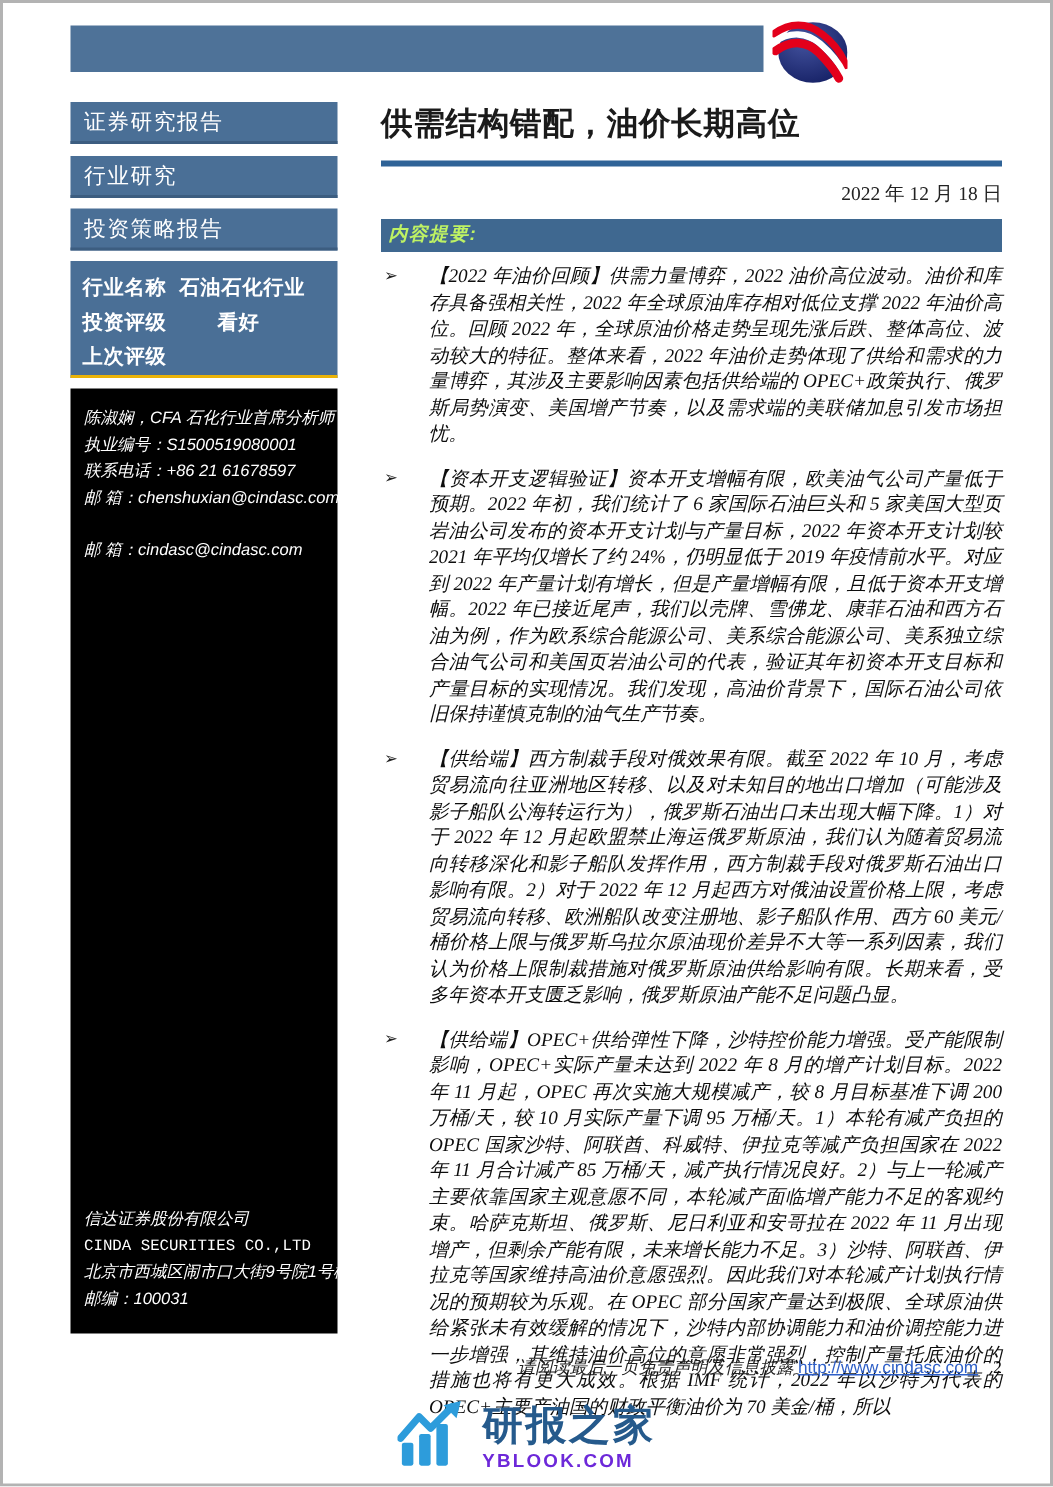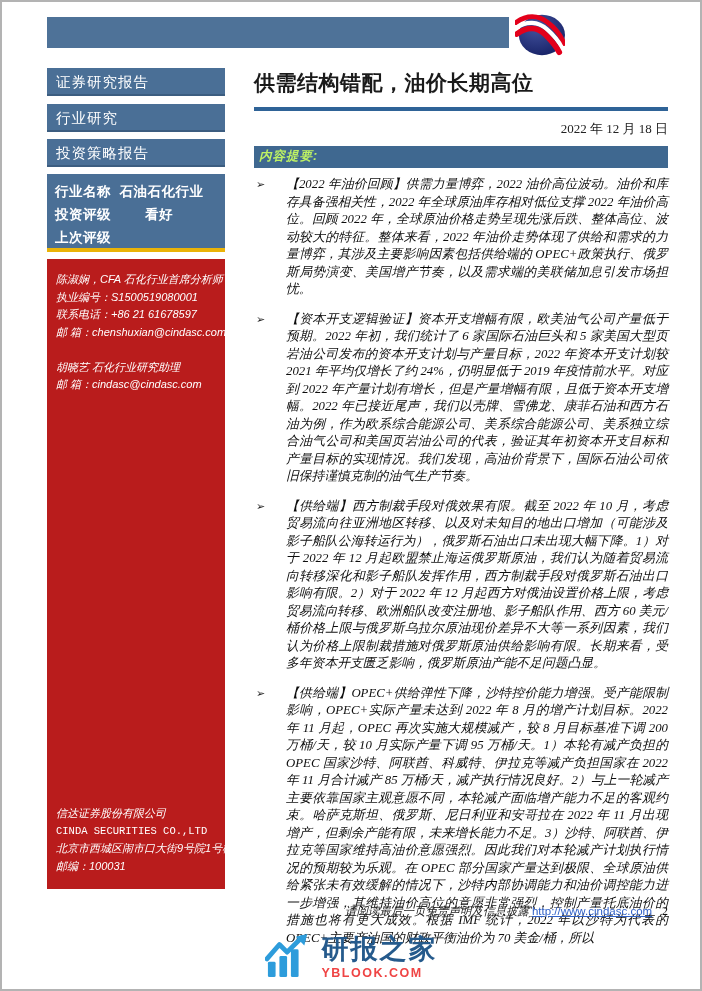--- a/index.html
+++ b/index.html
@@ -15,23 +15,23 @@
   .logo-text{display:flex;flex-direction:column;line-height:1;}
   .logo-cn{font-size:23px;font-weight:700;color:#2c3f9e;letter-spacing:3px;white-space:nowrap;}
   .logo-en{font-size:9.5px;font-weight:700;color:#2c3f9e;letter-spacing:0.8px;margin-top:3px;white-space:nowrap;}
   
   .sidebar{position:absolute;left:45px;top:66px;width:178px;}
   .sb-tab{height:28px;line-height:28px;background:#4a6f96;color:#fff;
     font-size:14.5px;font-weight:500;padding-left:9px;box-sizing:border-box;
     border-bottom:2px solid #3c5d80;letter-spacing:1px;}
   .sb-tab.m1{margin-bottom:8px}.sb-tab.m2{margin-bottom:7px}.sb-tab.m3{margin-bottom:7px}
   .sb-meta{background:#4a6f96;color:#fff;padding:6px 8px 5px 8px;margin-bottom:7px;
-    border-bottom:4px solid #eab308;box-sizing:border-box;height:78px;}
+    border-bottom:2px solid #eab308;box-sizing:border-box;height:78px;}
   .sb-meta .row{font-size:13.5px;font-weight:700;line-height:23px;white-space:pre;letter-spacing:0.5px;}
-  .sb-info{background:#b91c1c;color:#fff;height:630px;box-sizing:border-box;
+  .sb-info{background:#000000;color:#fff;height:630px;box-sizing:border-box;
     padding:12px 6px 14px 9px;display:flex;flex-direction:column;justify-content:space-between;}
   .sb-line{font-size:11px;line-height:17.5px;font-style:italic;min-height:17.5px;white-space:nowrap;}
   .sb-line.en{font-style:normal;font-family:"Liberation Mono",monospace;font-size:10.5px;}
   
   .main{position:absolute;left:252px;top:64px;width:414px;}
   .doc-title{font-size:21px;font-weight:700;color:#1a1a1a;line-height:30px;margin:2px 0 9px 0;letter-spacing:0.5px;}
   .rule{height:4px;background:#2f6397;margin-bottom:9px;}
   .doc-date{text-align:right;font-size:13px;color:#222;margin-bottom:8px;font-family:"Liberation Serif",serif;}
   .section-bar{background:#3f6890;color:#bef264;font-size:12.5px;font-weight:700;font-style:italic;
     padding:2px 6px 3px 5px;letter-spacing:1px;}
@@ -42,21 +42,21 @@
   .bullets .marker{position:absolute;left:2px;top:0;font-size:11px;font-style:normal;color:#222;}
   .bullets .lead{font-weight:400;}
   
   .footer-line{position:absolute;left:252px;width:414px;top:902px;text-align:right;
     font-family:"Liberation Serif",serif;font-style:italic;font-size:11.5px;color:#222;white-space:nowrap;}
   .footer-line a{color:#2e5fc7;text-decoration:underline;font-style:normal;font-family:"Liberation Sans",sans-serif;}
   .footer-line .pagenum{font-style:normal;margin-left:7px;color:#111;font-size:12px;}
   .brand{position:absolute;left:0;right:0;top:931px;display:flex;justify-content:center;align-items:center;gap:9px;}
   .brand-text{display:flex;flex-direction:column;line-height:1;}
   .brand-cn{font-size:27px;font-weight:700;color:#255a8c;letter-spacing:2px;}
-  .brand-en{font-size:12.5px;font-weight:700;color:#ef4444;letter-spacing:1.5px;margin-top:4px;}
+  .brand-en{font-size:12.5px;font-weight:700;color:#6d28d9;letter-spacing:1.5px;margin-top:4px;}
 </style>
 </head>
 <body>
 
 <div class="page">
 
   <div class="top-bar"></div>
   <div class="logo">
     <span>
       <svg width="50" height="46" viewBox="0 0 52 46">
@@ -83,21 +83,20 @@
       <div class="row">投资评级        看好</div>
       <div class="row">上次评级</div>
     </div>
     <div class="sb-info">
       <div>
         <div class="sb-line">陈淑娴，CFA 石化行业首席分析师</div>
         <div class="sb-line">执业编号：S1500519080001</div>
         <div class="sb-line">联系电话：+86 21 61678597</div>
         <div class="sb-line">邮  箱：chenshuxian@cindasc.com</div>
         <div class="sb-line"></div>
-        <div class="sb-line">胡晓艺  石化行业研究助理</div>
         <div class="sb-line">邮  箱：cindasc@cindasc.com</div>
       </div>
       <div>
         <div class="sb-line">信达证券股份有限公司</div>
         <div class="sb-line en">CINDA SECURITIES CO.,LTD</div>
         <div class="sb-line">北京市西城区闹市口大街9号院1号楼</div>
         <div class="sb-line">邮编：100031</div>
       </div>
     </div>
   </div>

